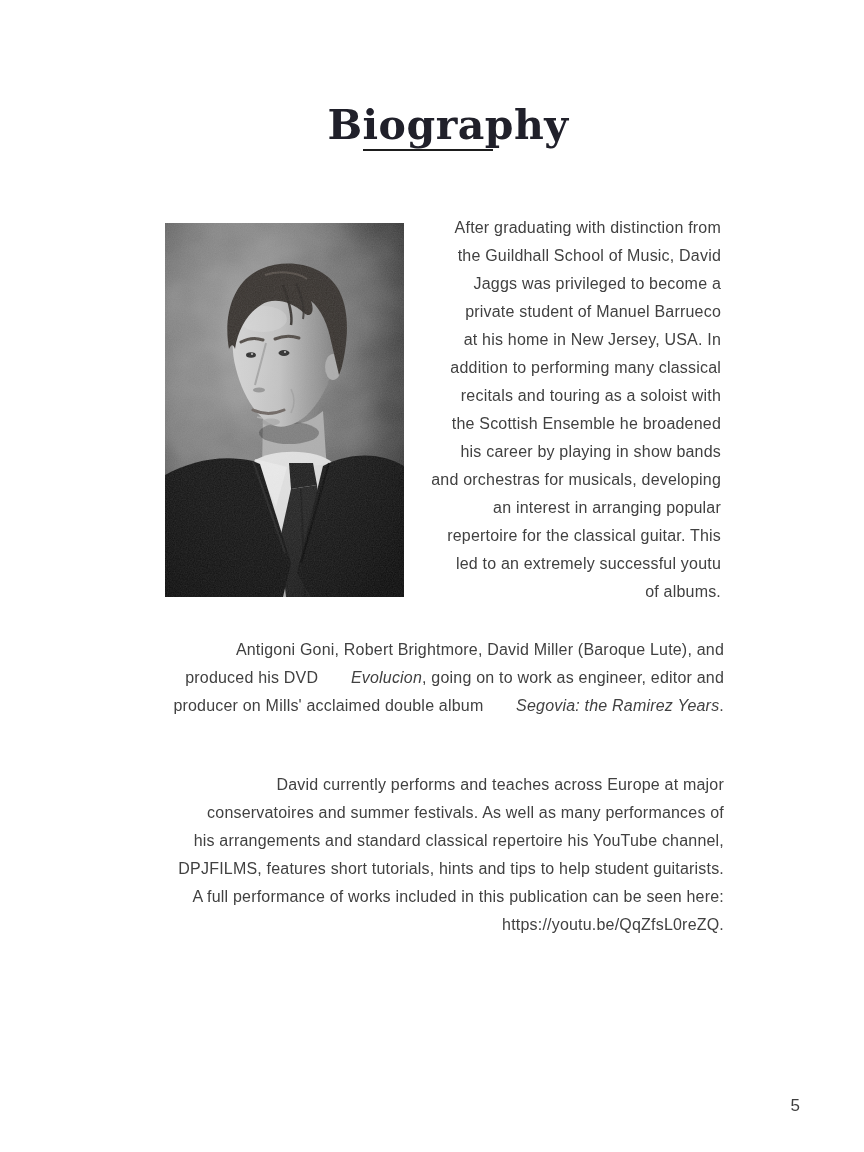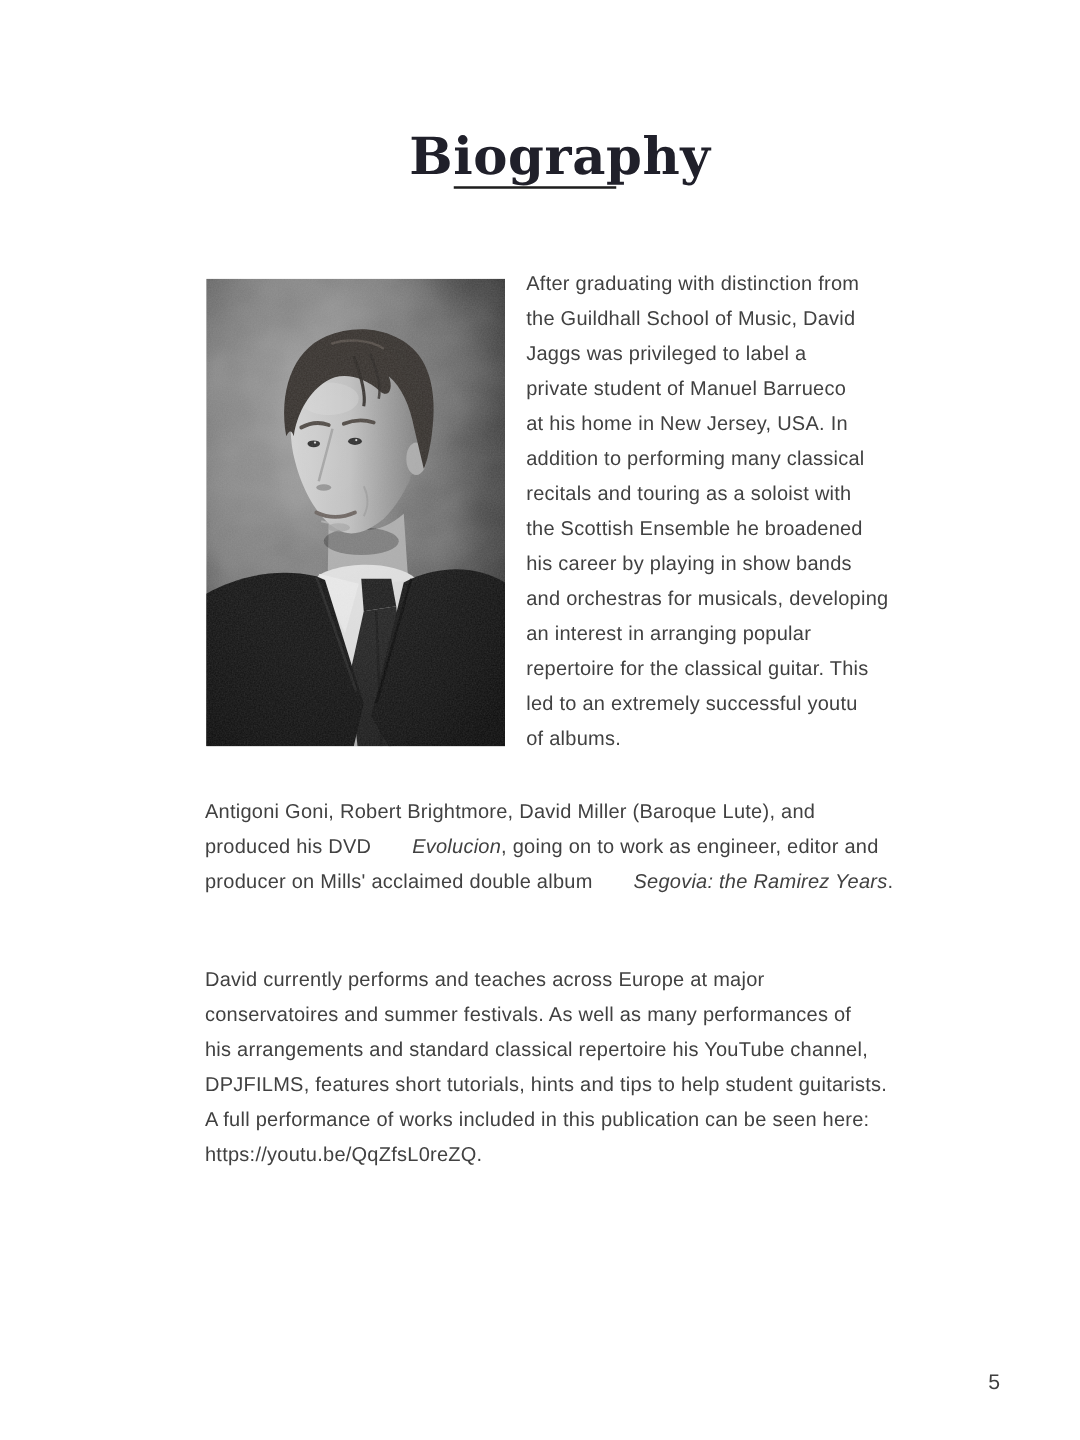--- a/index.html
+++ b/index.html
@@ -26,21 +26,21 @@
 
   .photo {
     position: absolute; left: 165px; top: 223px;
     width: 239px; height: 374px; margin: 0;
   }
   .photo svg { display: block; }
 
   .bio-lines .line {
     height: 28px; line-height: 28px;
     font-size: 16px; letter-spacing: 0.2px;
-    color: #414141; white-space: nowrap;
+    color: #414141; white-space: nowrap; text-align: right;
   }
   .bio-lines .it { font-style: italic; margin-left: 28px; }
 
   .intro  { position: absolute; left: 421px; top: 214px; width: 300px; }
   .para2  { position: absolute; left: 164px; top: 636px; width: 560px; }
   .para3  { position: absolute; left: 164px; top: 771px; width: 560px; }
 
   .page-num {
     position: absolute; top: 1096px; right: 64px;
     font-size: 17px; line-height: 20px; color: #3f3f3f;
@@ -142,21 +142,21 @@
       </g>
 
       <rect width="239" height="374" fill="url(#vign)"></rect>
       <rect width="239" height="374" filter="url(#grain)"></rect>
     </svg>
   </figure>
 
   <div class="bio-lines intro">
       <div class="line"><span>After graduating with distinction from</span></div>
       <div class="line"><span>the Guildhall School of Music, David</span></div>
-      <div class="line"><span>Jaggs was privileged to label a</span></div>
+      <div class="line"><span>Jaggs was privileged to become a</span></div>
       <div class="line"><span>private student of Manuel Barrueco</span></div>
       <div class="line"><span>at his home in New Jersey, USA. In</span></div>
       <div class="line"><span>addition to performing many classical</span></div>
       <div class="line"><span>recitals and touring as a soloist with</span></div>
       <div class="line"><span>the Scottish Ensemble he broadened</span></div>
       <div class="line"><span>his career by playing in show bands</span></div>
       <div class="line"><span>and orchestras for musicals, developing</span></div>
       <div class="line"><span>an interest in arranging popular</span></div>
       <div class="line"><span>repertoire for the classical guitar. This</span></div>
       <div class="line"><span>led to an extremely successful youtu</span></div>

